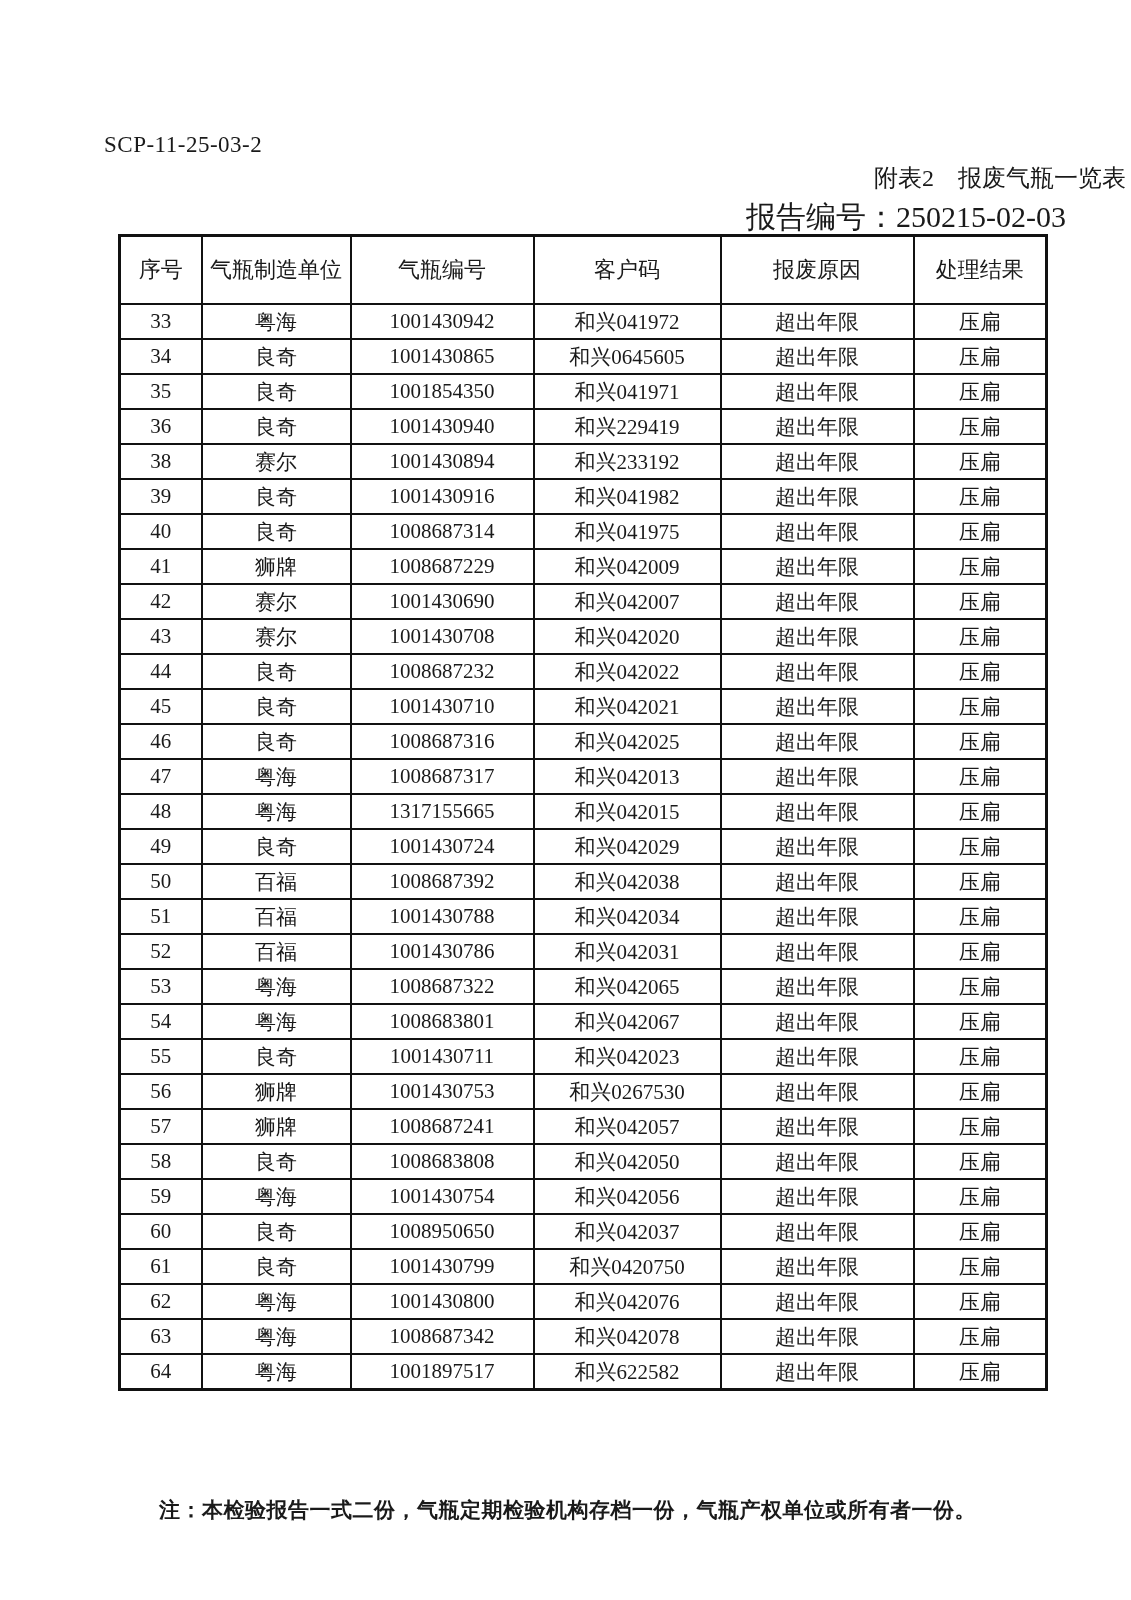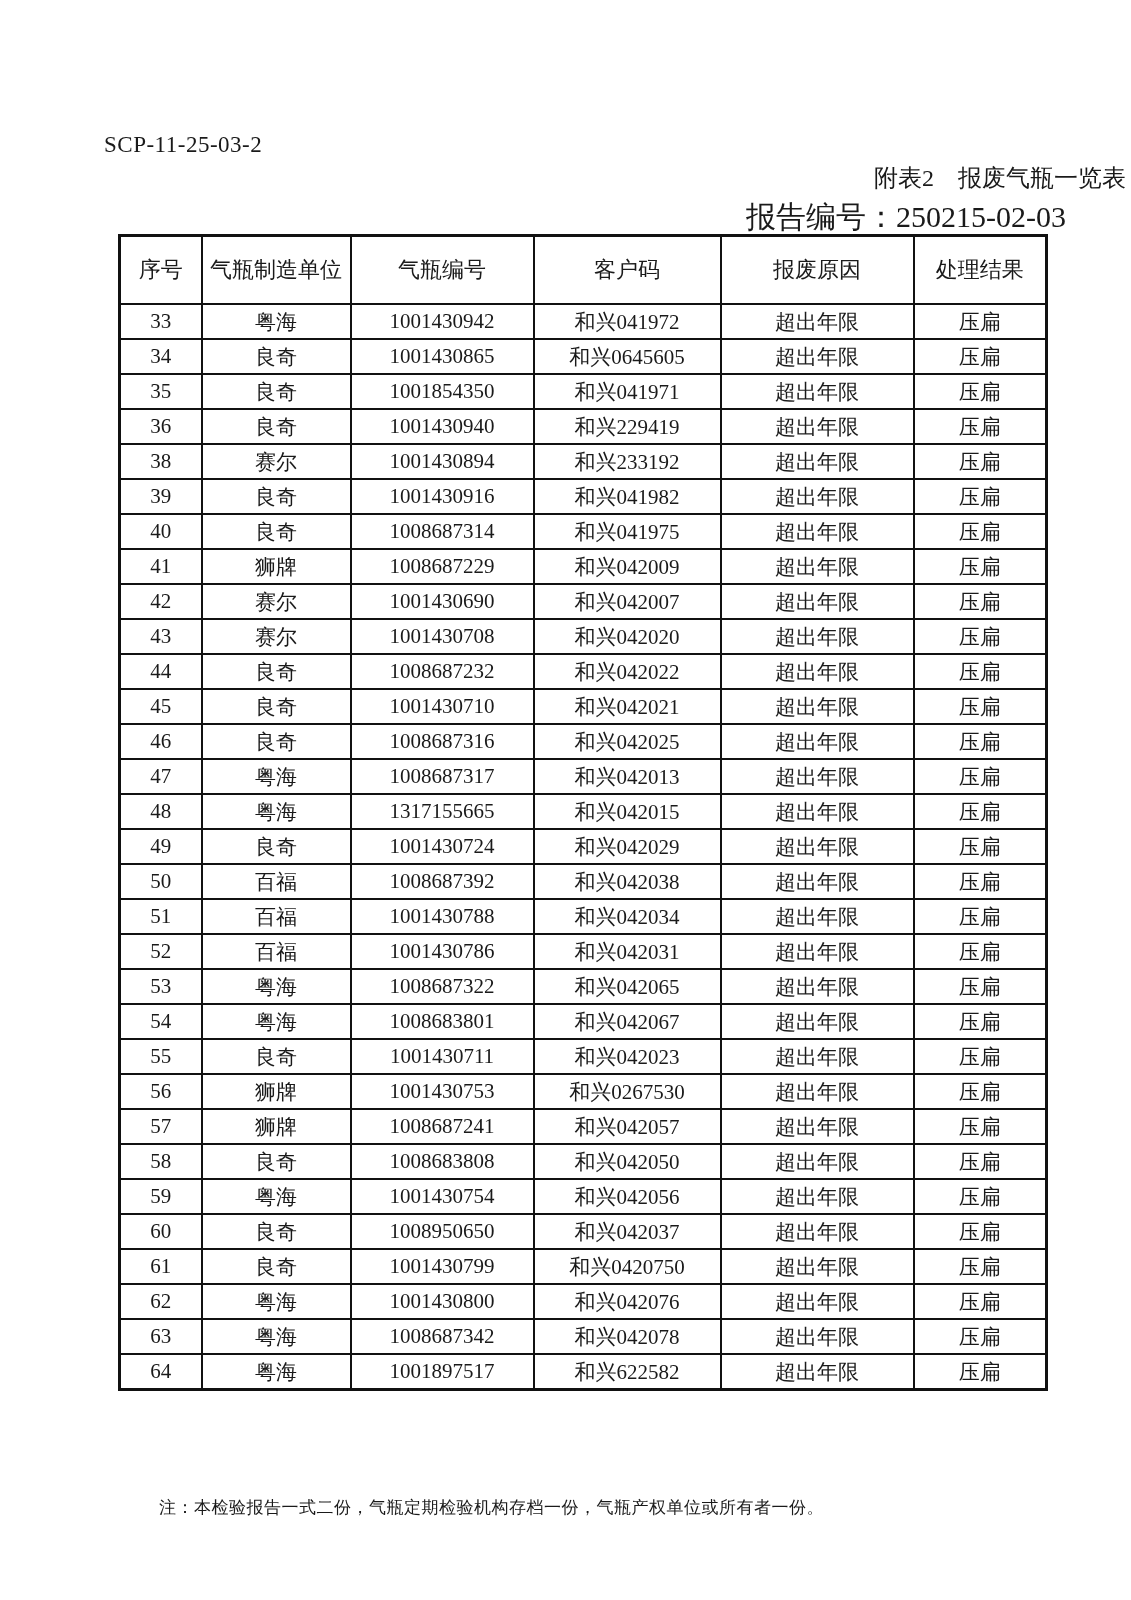--- a/index.html
+++ b/index.html
@@ -68,23 +68,24 @@
     font-size: 22px;
   }
   table.cyl-table tbody td {
     height: 33px;
     font-size: 21px;
   }
   .note {
     position: absolute;
     left: 159px;
     top: 1496px;
-    font-size: 17px;
+    font-size: 21px;
     letter-spacing: 0.5px;
     white-space: nowrap;
+    font-weight: bold;
   }
 </style>
 </head>
 <body>
 
 <div class="page">
 
   <div class="doc-code">SCP-11-25-03-2</div>
 
   <div class="title">附表2　报废气瓶一览表</div>

